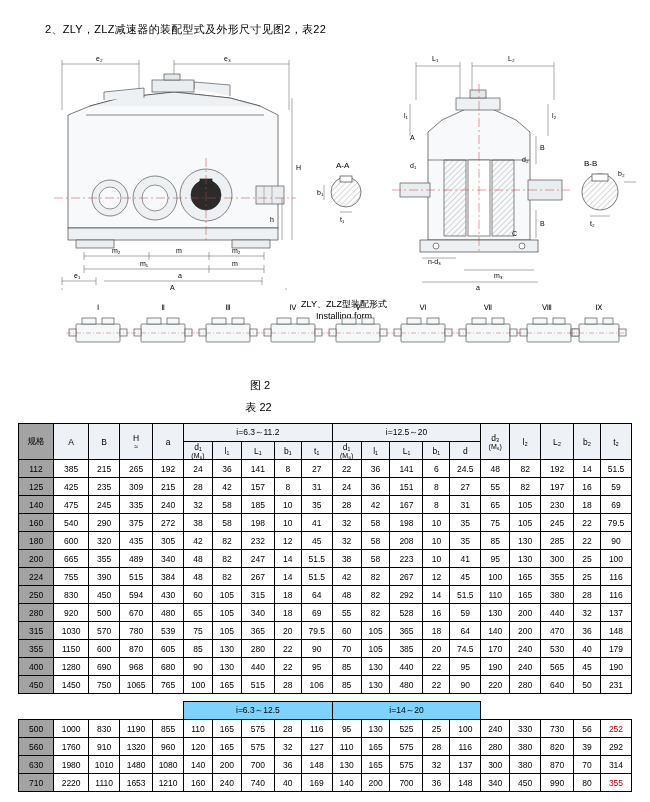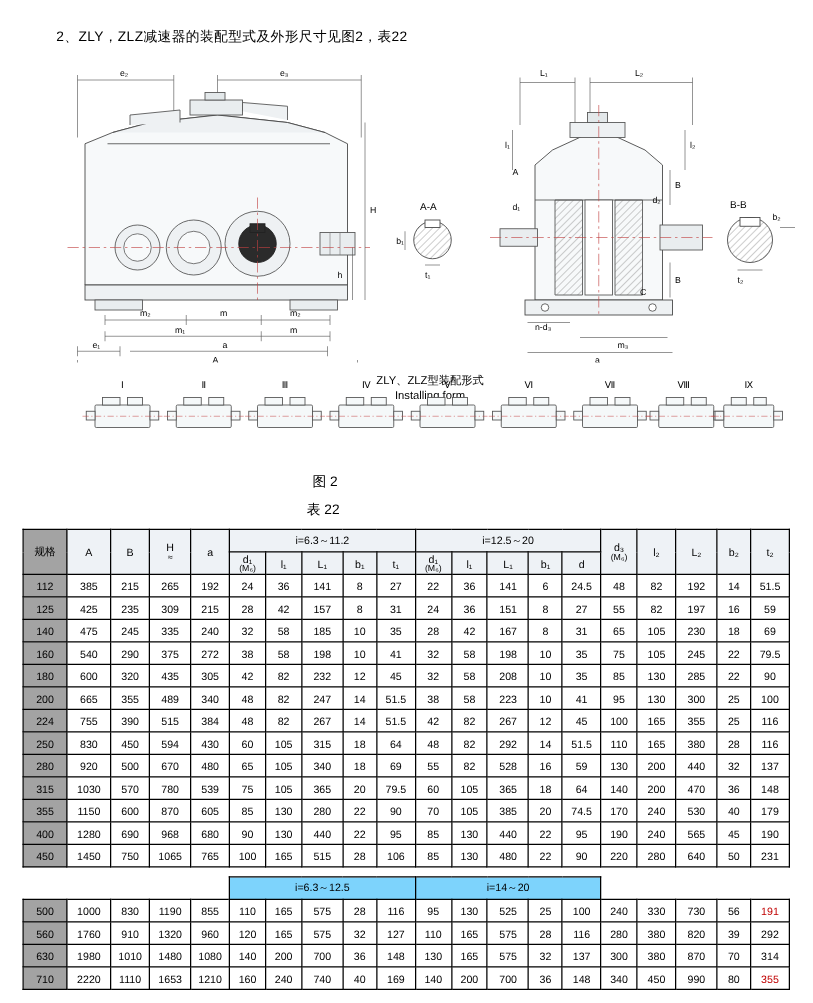--- a/index.html
+++ b/index.html
@@ -723,21 +723,21 @@
           <td>116</td>
           <td>95</td>
           <td>130</td>
           <td>525</td>
           <td>25</td>
           <td>100</td>
           <td>240</td>
           <td>330</td>
           <td>730</td>
           <td>56</td>
-          <td class="red">191</td>
+          <td class="red">252</td>
         </tr>
         <tr>
           <td class="hdr-spec">560</td>
           <td>1760</td>
           <td>910</td>
           <td>1320</td>
           <td>960</td>
           <td>120</td>
           <td>165</td>
           <td>575</td>

